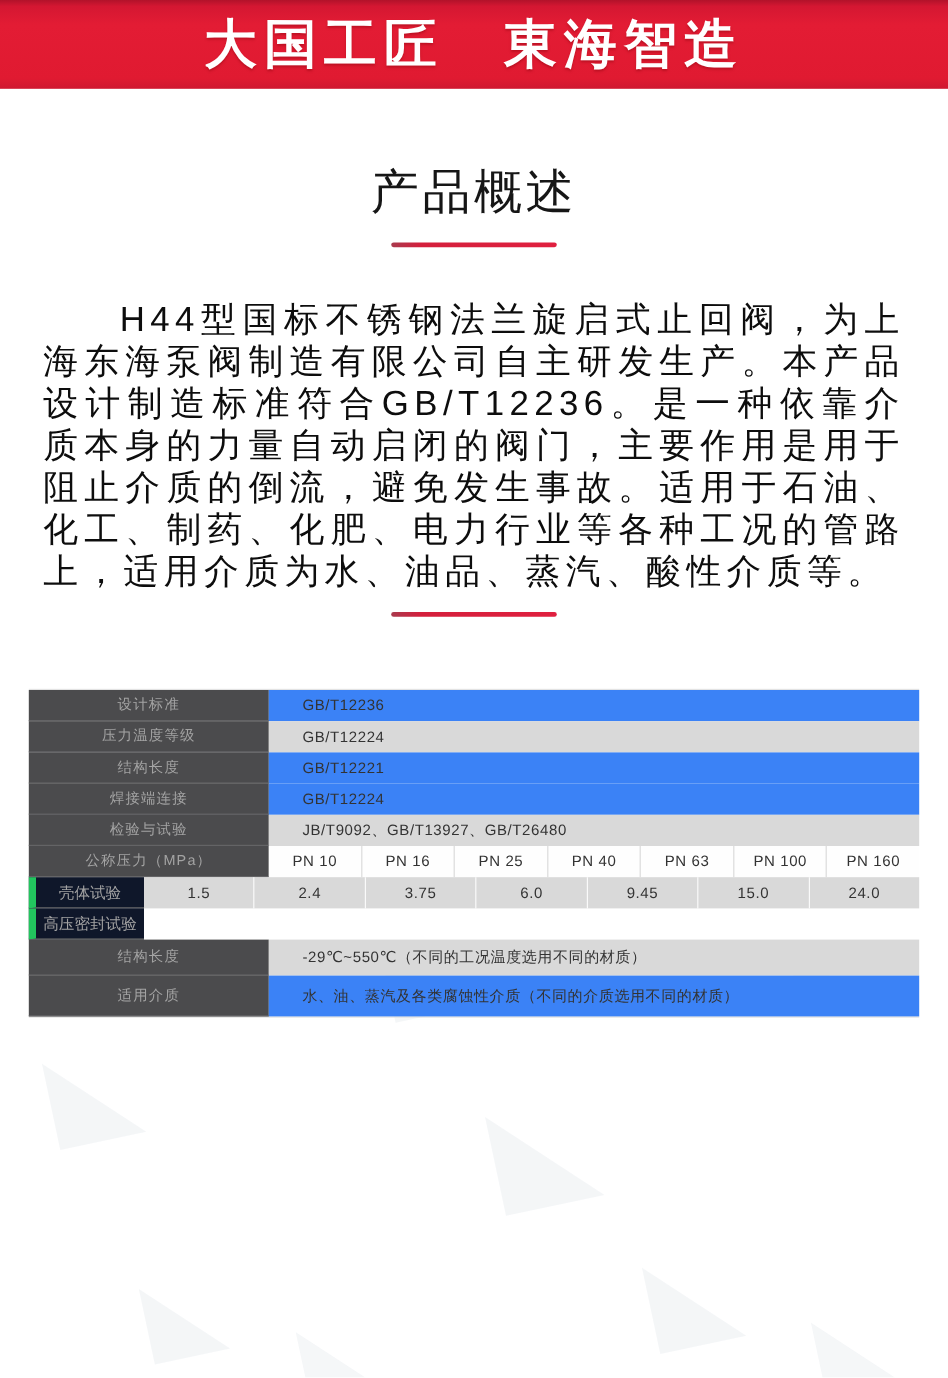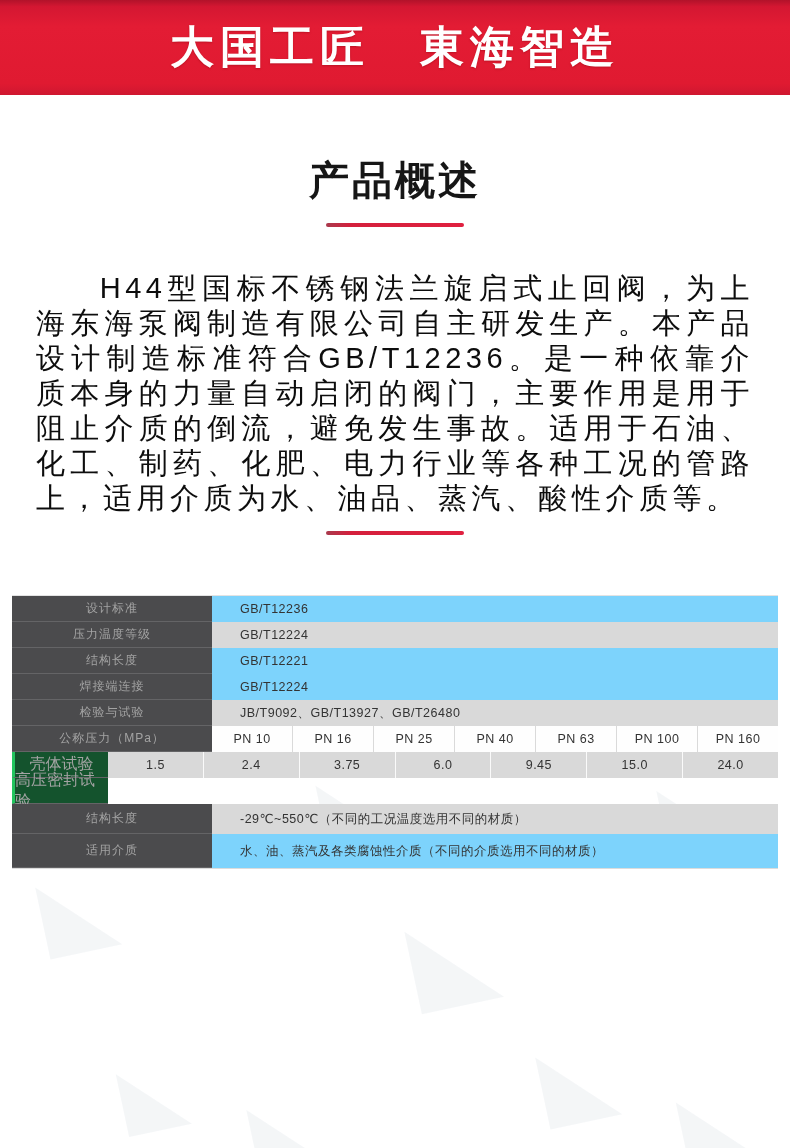--- a/index.html
+++ b/index.html
@@ -8,38 +8,38 @@
     width:790px;height:1148px;
     margin:0 auto;
     background:#fff;
     overflow:hidden;
     font-family:"Liberation Sans","DejaVu Sans",sans-serif;
     color:#111;
   }
   
   .banner{
     position:relative;
-    height:95px;
+    height:74px;
     background:linear-gradient(180deg,#b2122a 0%,#d41732 7%,#e31c34 28%,#e01a31 88%,#cf1730 100%);
     display:flex;align-items:center;justify-content:center;
   }
   .banner-title{
     color:#fff;
     font-size:44px;
     font-weight:bold;
     letter-spacing:6px;
     text-shadow:0 1px 2px rgba(120,0,10,.35);
     white-space:nowrap;
   }
   
   .sec-title{
     margin:0;
     text-align:center;
     font-size:40px;
-    font-weight:bold;
+    font-weight:normal;
     color:#161616;
     letter-spacing:3px;
   }
   .sec-title.first{margin-top:58px;}
   .sec-title.second{margin-top:36px;}
   .sec-underline{
     width:138px;height:4px;
     margin:15px auto 0;
     background:linear-gradient(90deg,#a93a4d 0%,#d41f3c 18%,#e0203f 100%);
     border-radius:2px;
@@ -50,21 +50,21 @@
     font-size:29px;
     line-height:35px;
     letter-spacing:4.5px;
     color:#0d0d0d;
     text-align:justify;
     text-indent:2.2em;
   }
   
   .spec-table{
     position:relative;
-    margin:60px 12px 0;
+    margin:60px 24px 0;
     font-size:12.5px;
     color:#333;
     border-top:1px solid #e3e3e3;
     border-bottom:1px solid #dcdcdc;
     z-index:2;
   }
   .row{display:flex;height:26px;}
   .row.tall1{height:30px;}
   .row.tall2{height:34px;}
   .cell-label{
@@ -76,21 +76,21 @@
     display:flex;align-items:center;justify-content:center;
     border-bottom:1px solid #646466;
     box-sizing:border-box;
   }
   .cell-value{
     flex:1;
     display:flex;align-items:center;
     padding-left:28px;
     letter-spacing:.5px;
   }
-  .white .cell-value{background:#7dd3fc;}
+  .white .cell-value{background:#3b82f6;}
   .gray  .cell-value{background:#d9d9d9;}
   .cols{flex:1;display:flex;}
   .white .cols{background:#fefefe;}
   .gray  .cols{background:#d9d9d9;}
   .num{
     flex:1;
     display:flex;align-items:center;justify-content:center;
     letter-spacing:.5px;
   }
   .num + .num{border-left:1px solid rgba(0,0,0,.14);}
@@ -100,23 +100,23 @@
   .cell-merged{
     width:104px;flex:0 0 104px;
     background:#4b4b4d;color:#a3a3a3;font-size:12px;
     display:flex;align-items:center;justify-content:center;
     border-bottom:1px solid #646466;box-sizing:border-box;
   }
   .sub-rows{flex:1;display:flex;flex-direction:column;}
   .sub-row{display:flex;height:26px;}
   .cell-sublabel{
     width:96px;flex:0 0 96px;
-    background:#14532d;color:#a3a3a3;font-size:16px;
-    display:flex;align-items:center;justify-content:center;
-    border-left:3px solid #22c55e;
+    background:#0f172a;color:#a3a3a3;font-size:13px;
+    display:flex;align-items:center;justify-content:center;
+    border-left:6px solid #22c55e;
     border-bottom:1px solid #646466;
     box-sizing:border-box;
   }
   
   .wm{
     position:absolute;
     color:#7c93a8;
     opacity:.08;
     transform:rotate(-12deg);
     z-index:1;

